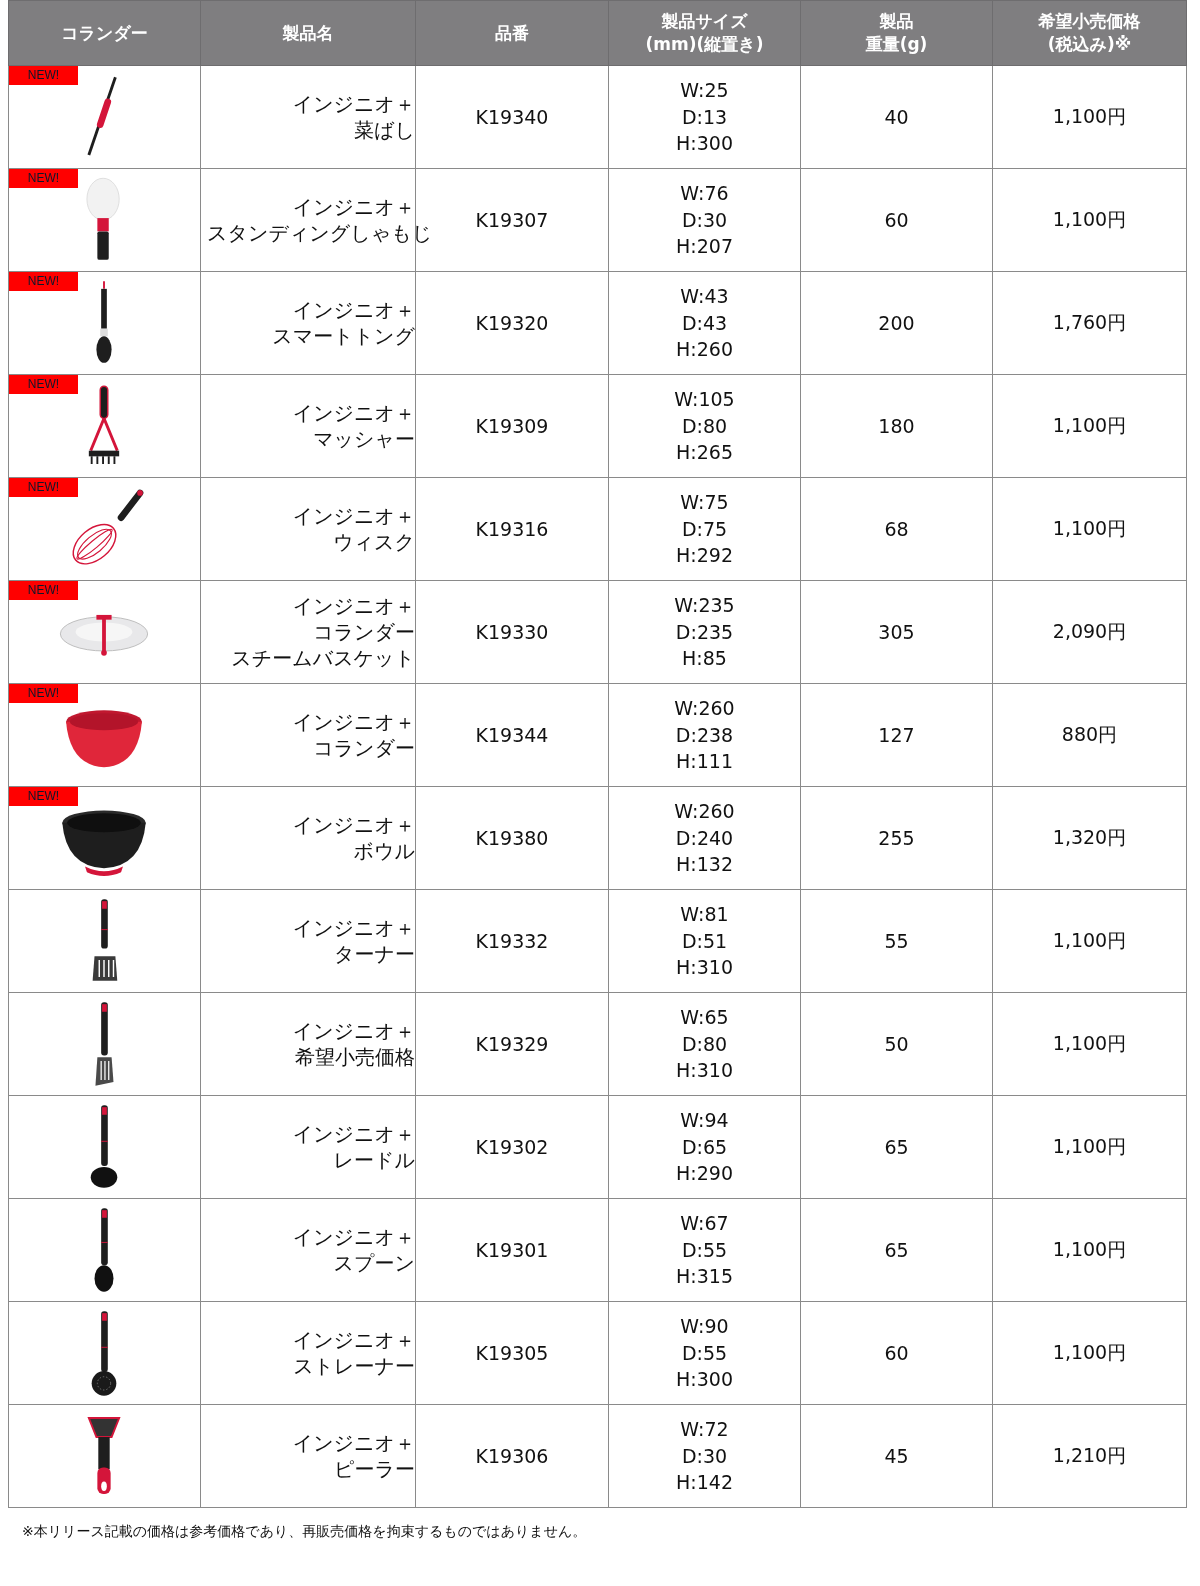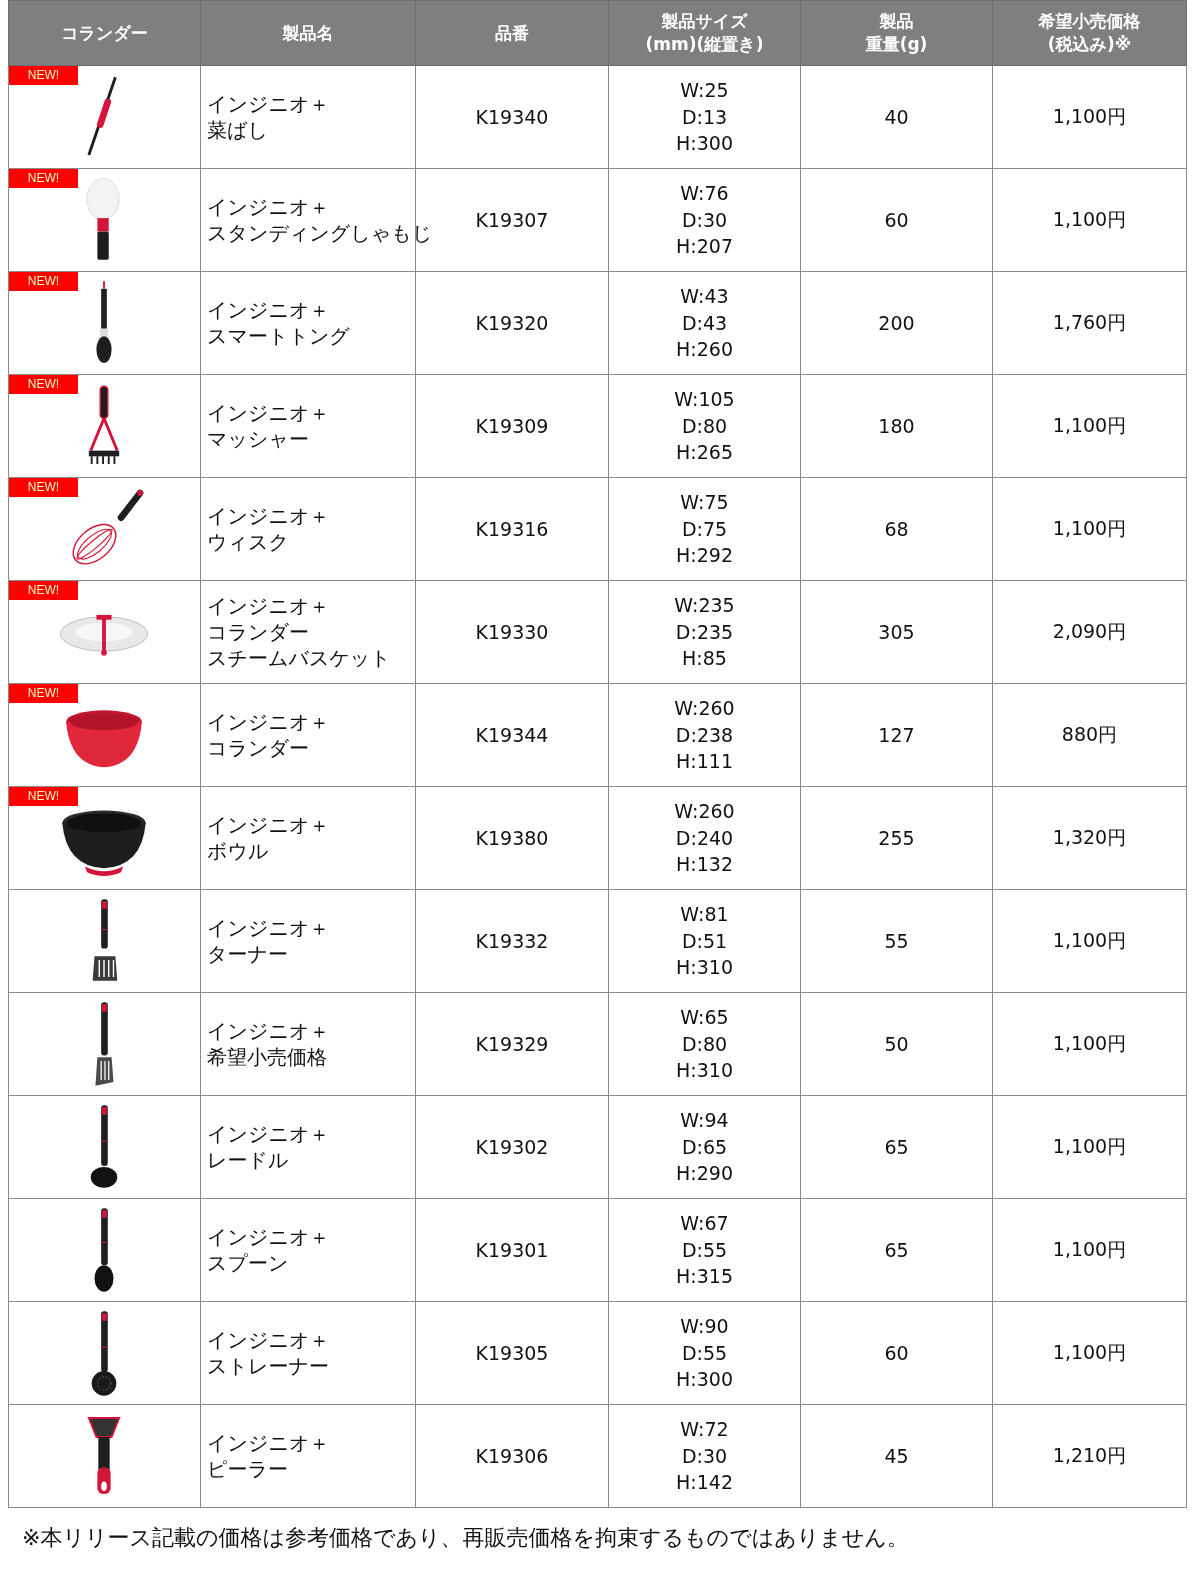--- a/index.html
+++ b/index.html
@@ -52,51 +52,51 @@
     td.img-cell {
       position: relative;
     }
     .new-badge {
       position: absolute;
       left: 0;
       top: 0;
       width: 69px;
       height: 19px;
       background: #ff0000;
-      color: #fef9c3;
+      color: #0f172a;
       font-family: "Liberation Sans", sans-serif;
       font-size: 12px;
       line-height: 19px;
       text-align: center;
       font-weight: normal;
     }
     .product-img {
       position: absolute;
       left: 40px;
       top: 6px;
       width: 110px;
       height: 90px;
     }
     td.name-cell {
       text-align: left !important;
       padding-left: 6px !important;
       font-size: 20px !important;
       line-height: 26px;
     }
-    td.name-cell .nline { display: block; white-space: nowrap; }
+    td.name-cell .nline { display: block; white-space: nowrap; text-align: right; }
     td.size-cell {
       font-size: 19px;
       line-height: 26.5px;
     }
     td.size-cell .sline { display: block; }
     .footnote {
       position: absolute;
       left: 22px;
       top: 1523px;
-      font-size: 22px;
+      font-size: 14px;
       color: #111;
       white-space: nowrap;
     }
   </style>
 </head>
 <body>
 
 <table class="product-table">
   <colgroup>
     <col style="width:192px">

